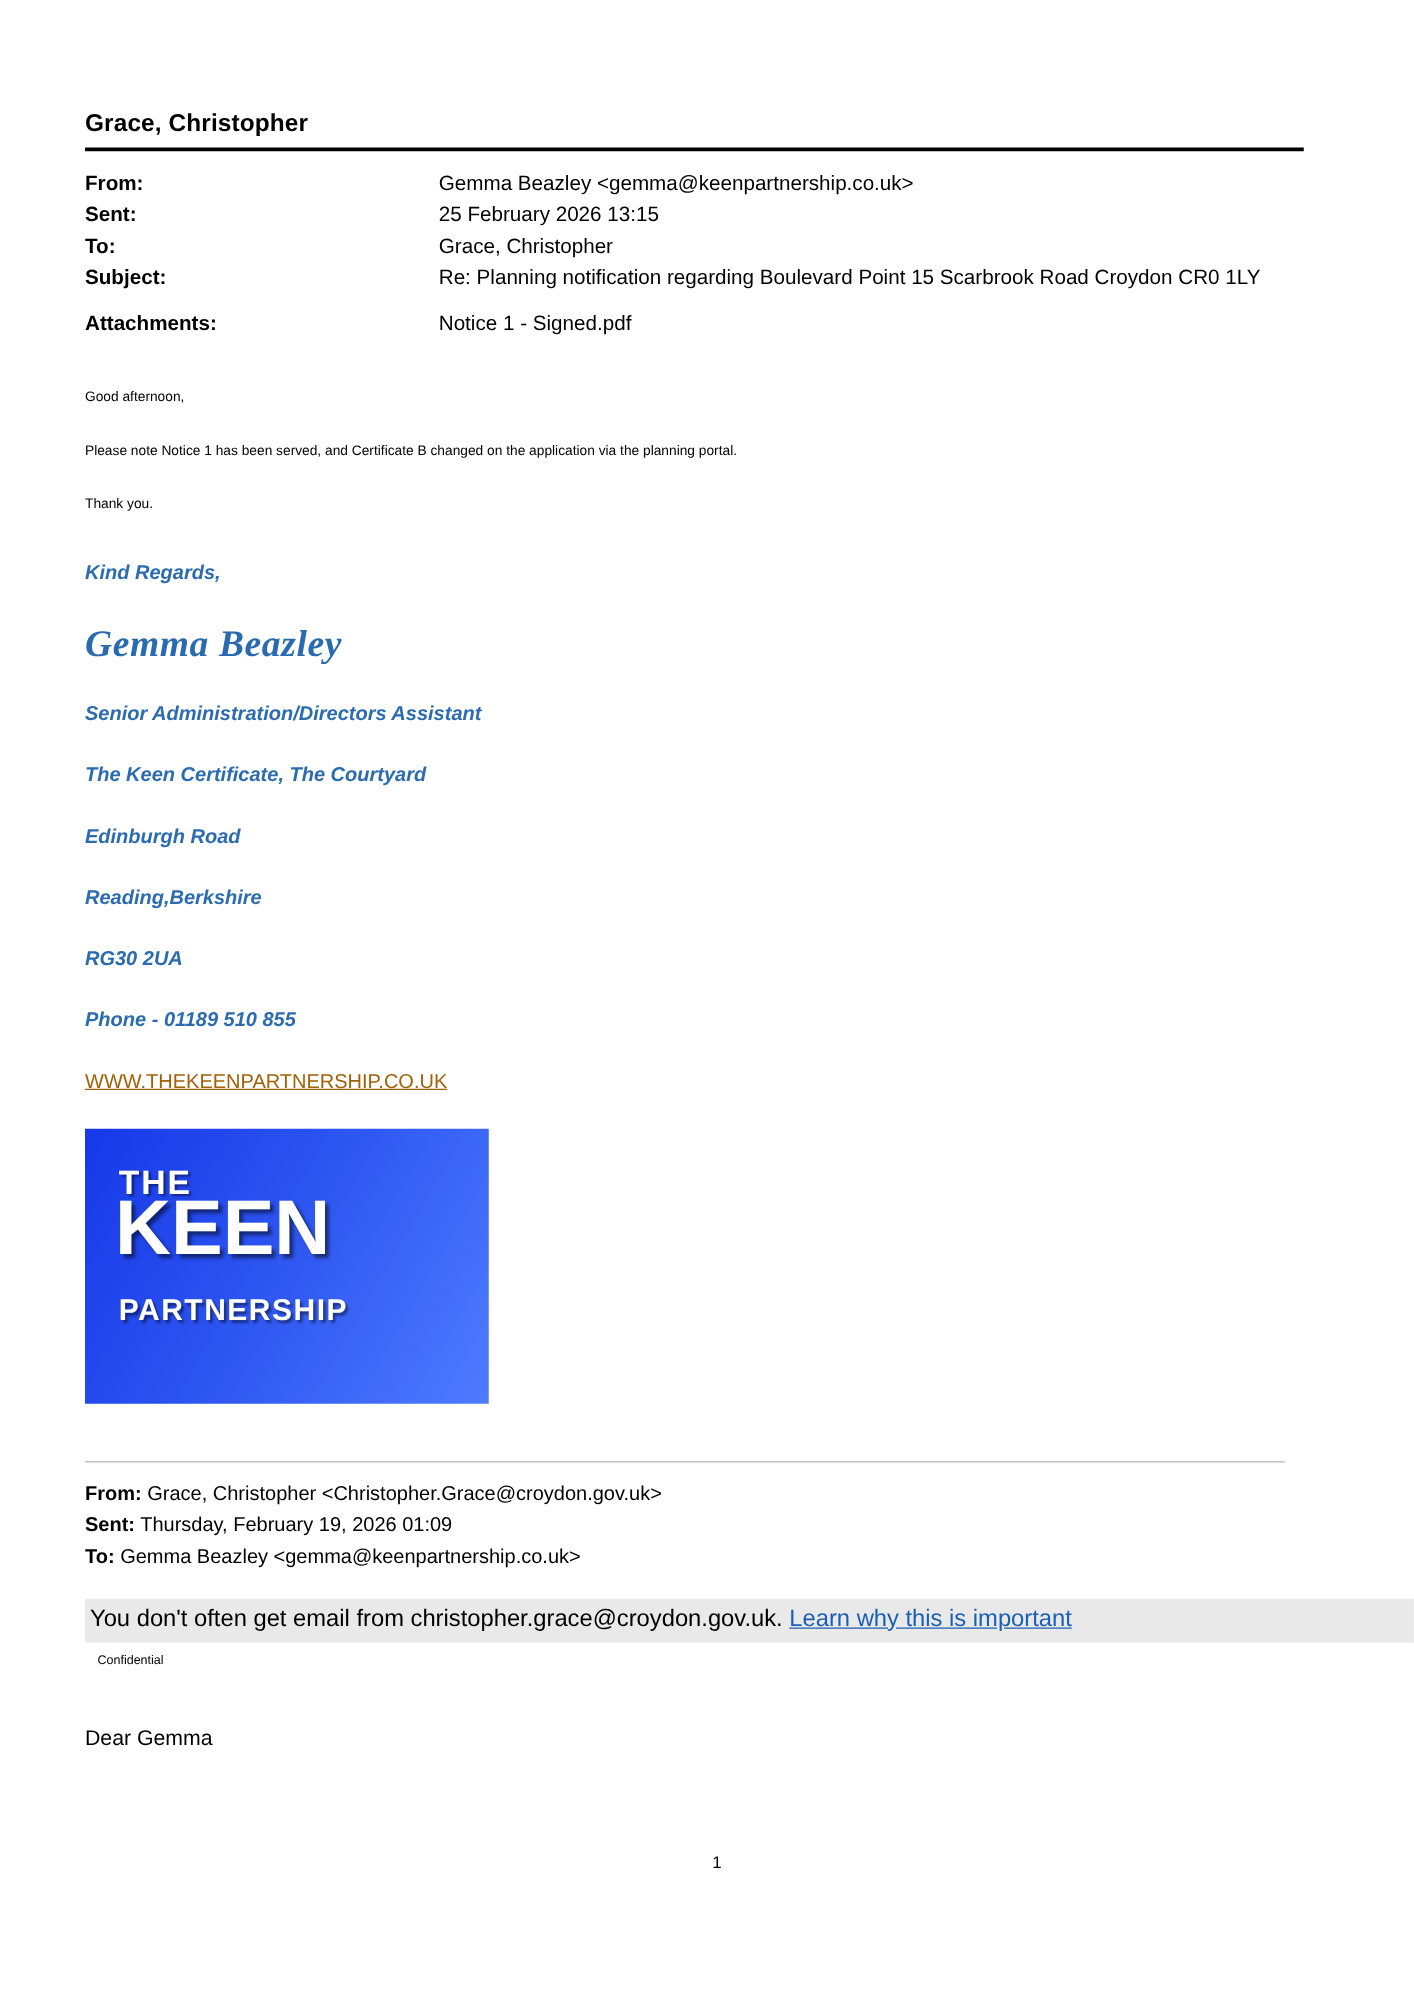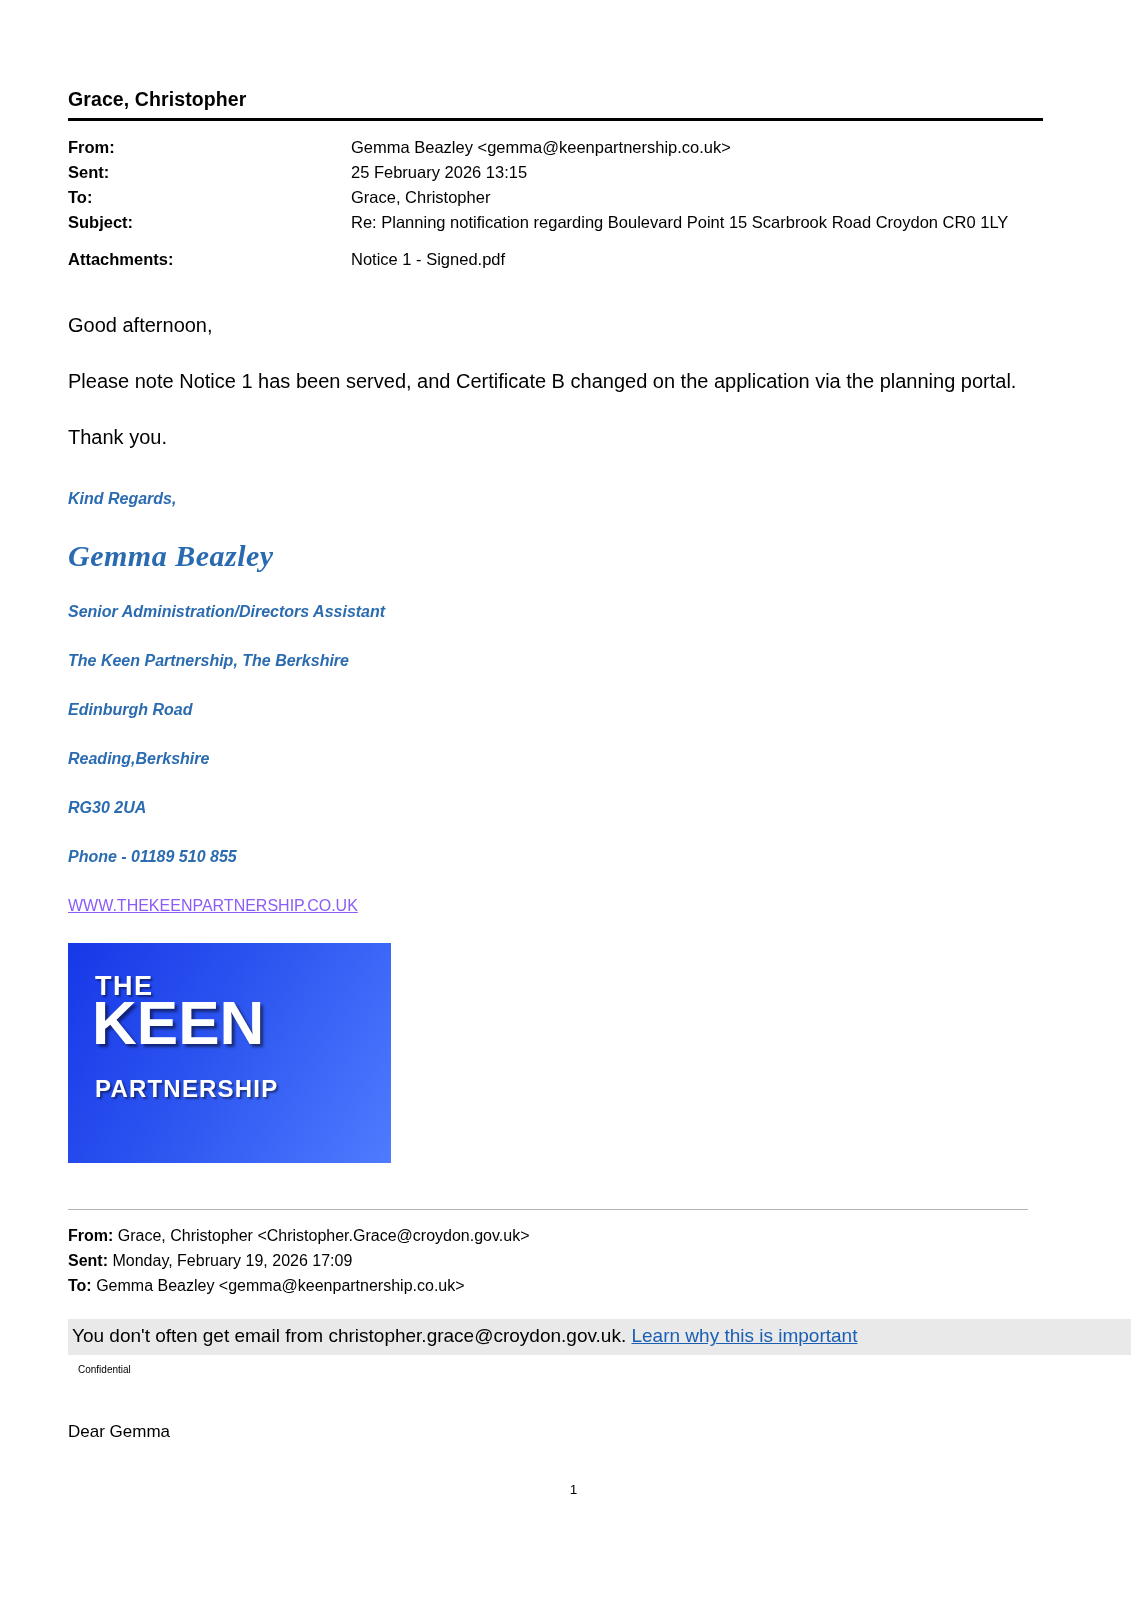--- a/index.html
+++ b/index.html
@@ -51,21 +51,21 @@
   td.hdr-label {
     width: 283px;
     font-weight: bold;
     white-space: nowrap;
   }
   td.hdr-value {
     font-weight: normal;
   }
   .spacer-12 { height: 12px; }
   .body-p {
-    font-size: 20px;
+    font-size: 11px;
     line-height: 1.5;
     margin: 4px 0 26px 0;
   }
   .body-p.first { margin-top: 38px; }
   .sig-block {
     margin-top: 38px;
   }
   .sig-line {
     color: #2b6cb0;
     font-weight: bold;
@@ -77,21 +77,21 @@
     color: #2a6ab0;
     font-style: italic;
     font-weight: bold;
     font-size: 30px;
     font-family: Liberation Serif, serif;
     letter-spacing: 0.5px;
     margin: 0 0 30px 0;
   }
   .sig-url {
     font-size: 16px;
-    color: #8b5cf6;
+    color: #a16207;
     text-decoration: underline;
     margin: 0 0 22px 0;
     display: inline-block;
   }
   .logo {
     width: 323px;
     height: 220px;
     background: linear-gradient(120deg, #1638e8 0%, #2c54f0 45%, #4f7bff 100%);
     position: relative;
     margin-top: 6px;
@@ -213,21 +213,21 @@
       </table>
 
     <div class="body-p first">Good afternoon,</div>
     <div class="body-p">Please note Notice 1 has been served, and Certificate B changed on the application via the planning portal.</div>
     <div class="body-p">Thank you.</div>
 
     <div class="sig-block">
       <div class="sig-line">Kind Regards,</div>
       <div class="sig-name">Gemma Beazley</div>
       <div class="sig-line">Senior Administration/Directors Assistant</div>
-      <div class="sig-line">The Keen Partnership, The Berkshire</div>
+      <div class="sig-line">The Keen Certificate, The Courtyard</div>
       <div class="sig-line">Edinburgh Road</div>
       <div class="sig-line">Reading,Berkshire</div>
       <div class="sig-line">RG30 2UA</div>
       <div class="sig-line">Phone - 01189 510 855</div>
       <a class="sig-url" href="#">WWW.THEKEENPARTNERSHIP.CO.UK</a>
     </div>
 
     <div class="logo">
       <div class="the">THE</div>
       <div class="keen">KEEN</div>
@@ -236,21 +236,21 @@
 
     <div class="rule-thin"></div>
 
     <div class="quoted">
       <div>
         <span class="lbl">From:</span>
         <span>Grace, Christopher &lt;Christopher.Grace@croydon.gov.uk&gt;</span>
       </div>
       <div>
         <span class="lbl">Sent:</span>
-        <span>Monday, February 19, 2026 17:09</span>
+        <span>Thursday, February 19, 2026 01:09</span>
       </div>
       <div>
         <span class="lbl">To:</span>
         <span>Gemma Beazley &lt;gemma@keenpartnership.co.uk&gt;</span>
       </div>
     </div>
 
     <div class="banner">
       <span>You don't often get email from christopher.grace@croydon.gov.uk.</span>
       <a href="#">Learn why this is important</a>

